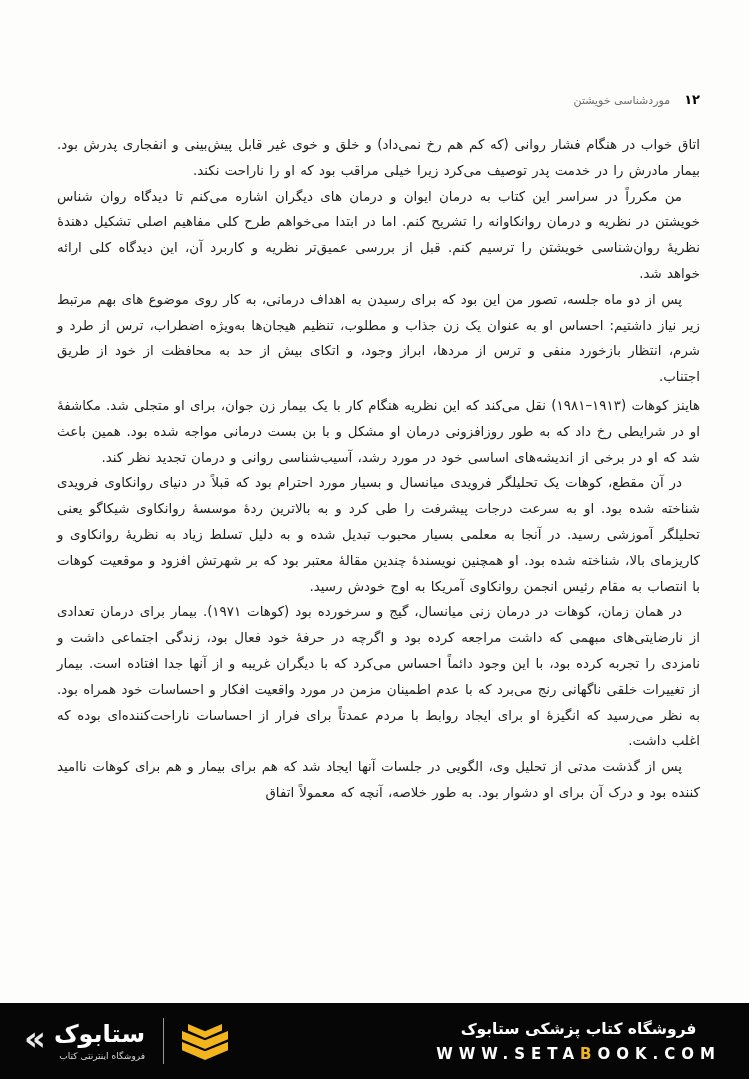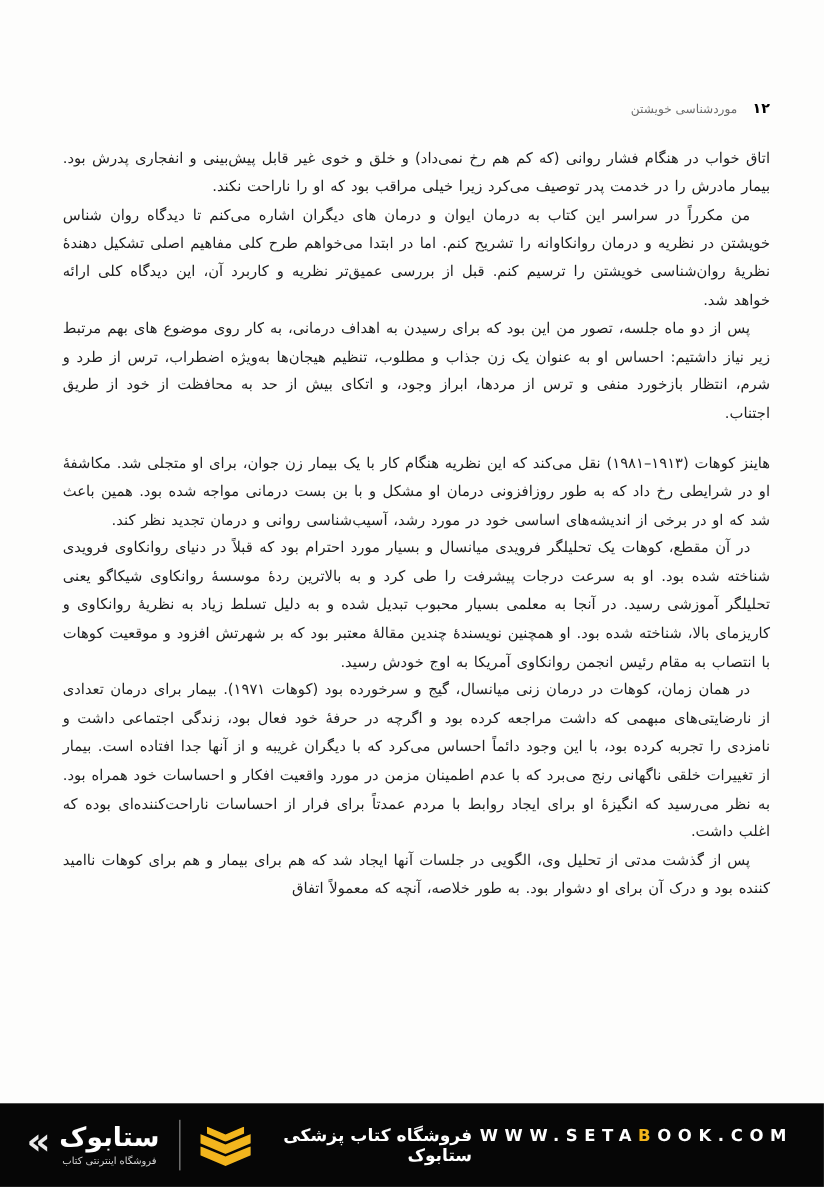--- a/index.html
+++ b/index.html
@@ -46,21 +46,21 @@
     left: 57px;
     direction: rtl;
     text-align: justify;
     font-size: 13.4px;
     line-height: 25.8px;
     color: #1f1f1f;
     word-spacing: 1px;
   }
   .body-text p { margin: 0; }
   .body-text p.indent { text-indent: 18px; }
-  .body-text p.section-gap { margin-top: 19px; }
+  .body-text p.section-gap { margin-top: 3px; }
   
   .footer {
     position: absolute;
     left: 0; right: 0; bottom: 0;
     height: 76px;
     background: #060606;
     display: flex;
     align-items: center;
     justify-content: space-between;
     padding: 0 28px 0 24px;
@@ -74,21 +74,21 @@
     color: #e9e9e9;
     font-size: 34px;
     line-height: 1;
     letter-spacing: -4px;
     transform: translateY(-3px);
     font-weight: bold;
   }
   .wordmark-stack {
     display: flex;
     flex-direction: column;
-    align-items: center;
+    align-items: flex-start;
     direction: rtl;
   }
   .wordmark {
     color: #ffffff;
     font-size: 24px;
     font-weight: bold;
     line-height: 1.1;
   }
   .tagline {
     color: #d8d8d8;
@@ -111,22 +111,22 @@
   .chev {
     width: 46px;
     height: 18px;
     background: #f2b51d;
     clip-path: polygon(0 0, 50% 52%, 100% 0, 100% 46%, 50% 100%, 0 46%);
   }
   .chev + .chev { margin-top: -7px; }
   .chev.small { width: 34px; height: 14px; }
   .footer-right {
     display: flex;
-    flex-direction: row;
-    align-items: flex-start;
+    flex-direction: column;
+    align-items: center;
     gap: 7px;
   }
   .store-title {
     direction: rtl;
     color: #ffffff;
     font-size: 15.5px;
     font-weight: bold;
     letter-spacing: 0.5px;
   }
   .site-url {

